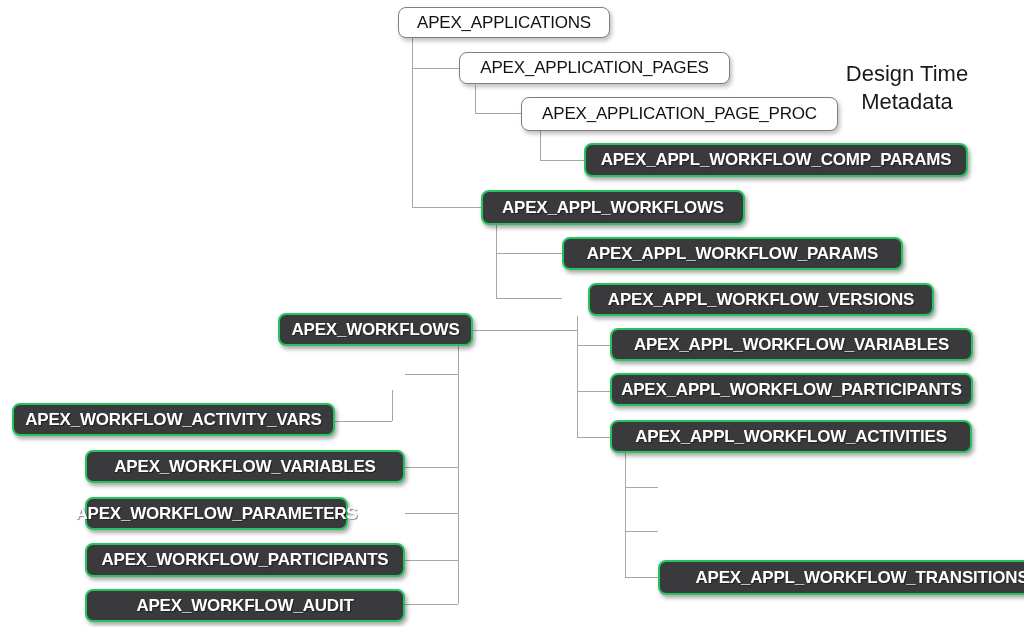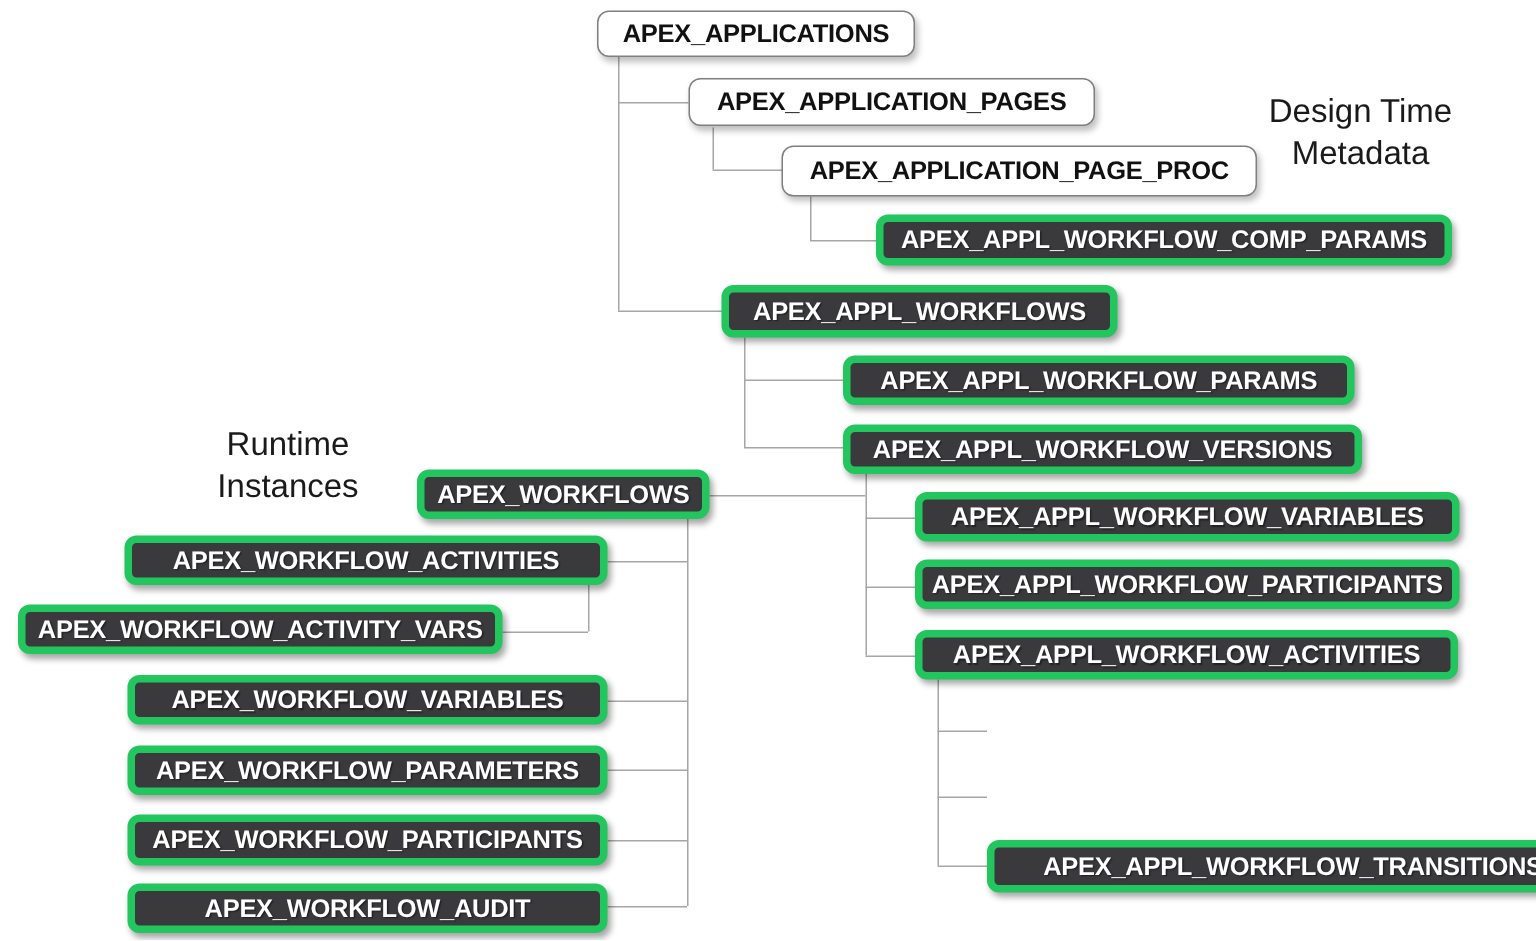--- a/index.html
+++ b/index.html
@@ -27,33 +27,33 @@
     z-index: 2;
     display: flex;
     align-items: center;
     justify-content: center;
     border-radius: 8px;
     box-sizing: border-box;
     white-space: nowrap;
   }
   .node.dark {
     background: #3a3a3c;
-    border: 5px solid #22c55e;
+    border: 2px solid #22c55e;
     color: #ffffff;
     font-weight: bold;
     font-size: 17px;
     letter-spacing: -0.2px;
     box-shadow: 2px 3px 4px rgba(0,0,0,0.35);
     text-shadow: 1px 1px 1px rgba(0,0,0,0.45);
   }
   .node.light {
     background: #ffffff;
     border: 1.5px solid #7f7f7f;
     color: #111111;
-    font-weight: bold;
+    font-weight: normal;
     font-size: 17px;
     letter-spacing: -0.2px;
     box-shadow: 2px 3px 4px rgba(0,0,0,0.25);
   }
   .group-label {
     position: absolute;
     z-index: 2;
     width: 200px;
     text-align: center;
     color: #1a1a1a;
@@ -106,60 +106,53 @@
   </div>
   <div class="node dark" style="left:584px;top:143px;width:384px;height:34px">
     <span>APEX_APPL_WORKFLOW_COMP_PARAMS</span>
   </div>
   <div class="node dark" style="left:481px;top:190px;width:264px;height:35px">
     <span>APEX_APPL_WORKFLOWS</span>
   </div>
   <div class="node dark" style="left:562px;top:237px;width:341px;height:33px">
     <span>APEX_APPL_WORKFLOW_PARAMS</span>
   </div>
-  <div class="node dark" style="left:562px;top:283px;width:346px;height:33px">
+  <div class="node dark" style="left:588px;top:283px;width:346px;height:33px">
     <span>APEX_APPL_WORKFLOW_VERSIONS</span>
   </div>
   <div class="node dark" style="left:610px;top:328px;width:363px;height:33px">
     <span>APEX_APPL_WORKFLOW_VARIABLES</span>
   </div>
   <div class="node dark" style="left:610px;top:373px;width:363px;height:33px">
     <span>APEX_APPL_WORKFLOW_PARTICIPANTS</span>
   </div>
   <div class="node dark" style="left:610px;top:420px;width:362px;height:33px">
     <span>APEX_APPL_WORKFLOW_ACTIVITIES</span>
   </div>
   <div class="node dark" style="left:658px;top:560px;width:408px;height:35px">
     <span>APEX_APPL_WORKFLOW_TRANSITIONS</span>
   </div>
 
   <div class="node dark" style="left:278px;top:313px;width:195px;height:33px">
     <span>APEX_WORKFLOWS</span>
   </div>
-  <div class="node dark" style="left:83px;top:357px;width:322px;height:33px">
-    <span>APEX_WORKFLOW_ACTIVITIES</span>
-  </div>
   <div class="node dark" style="left:12px;top:403px;width:323px;height:33px">
     <span>APEX_WORKFLOW_ACTIVITY_VARS</span>
   </div>
   <div class="node dark" style="left:85px;top:450px;width:320px;height:33px">
     <span>APEX_WORKFLOW_VARIABLES</span>
   </div>
-  <div class="node dark" style="left:85px;top:497px;width:320px;height:33px">
+  <div class="node dark" style="left:85px;top:497px;width:263px;height:33px">
     <span>APEX_WORKFLOW_PARAMETERS</span>
   </div>
   <div class="node dark" style="left:85px;top:543px;width:320px;height:34px">
     <span>APEX_WORKFLOW_PARTICIPANTS</span>
   </div>
   <div class="node dark" style="left:85px;top:589px;width:320px;height:33px">
     <span>APEX_WORKFLOW_AUDIT</span>
   </div>
 
   <div class="group-label" style="left:807px;top:60px">
     <div>Design Time</div>
     <div>Metadata</div>
   </div>
-  <div class="group-label" style="left:92px;top:282px">
-    <div>Runtime</div>
-    <div>Instances</div>
-  </div>
 
 </div>
 
 </body></html>

